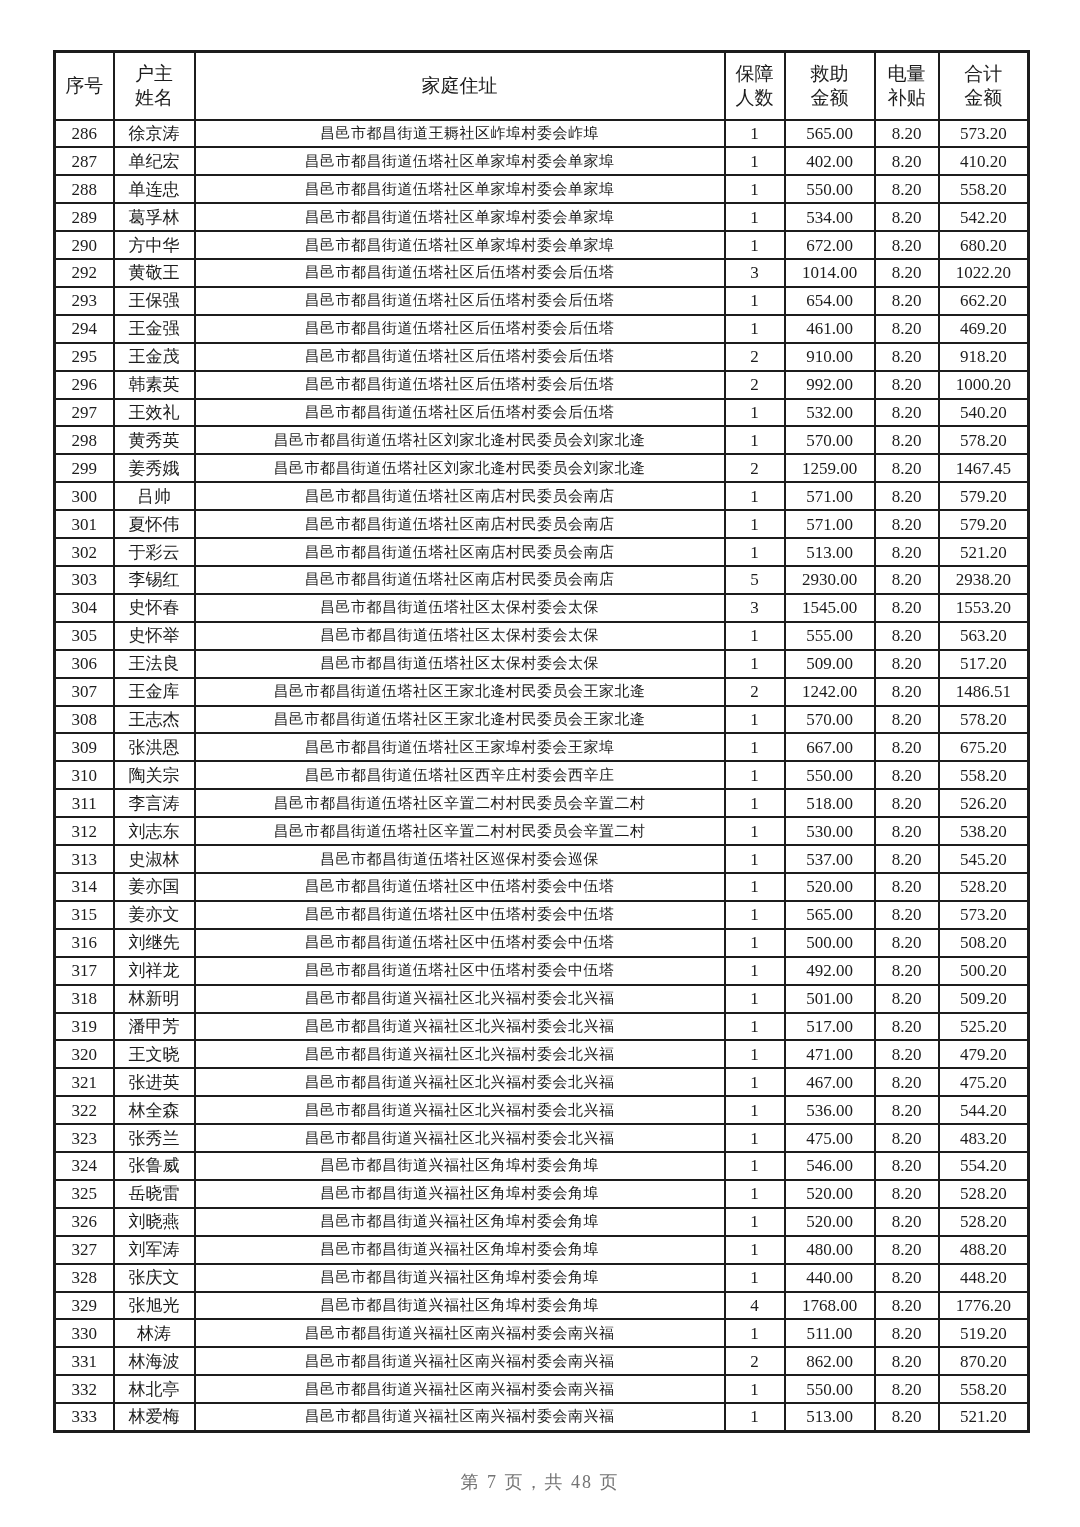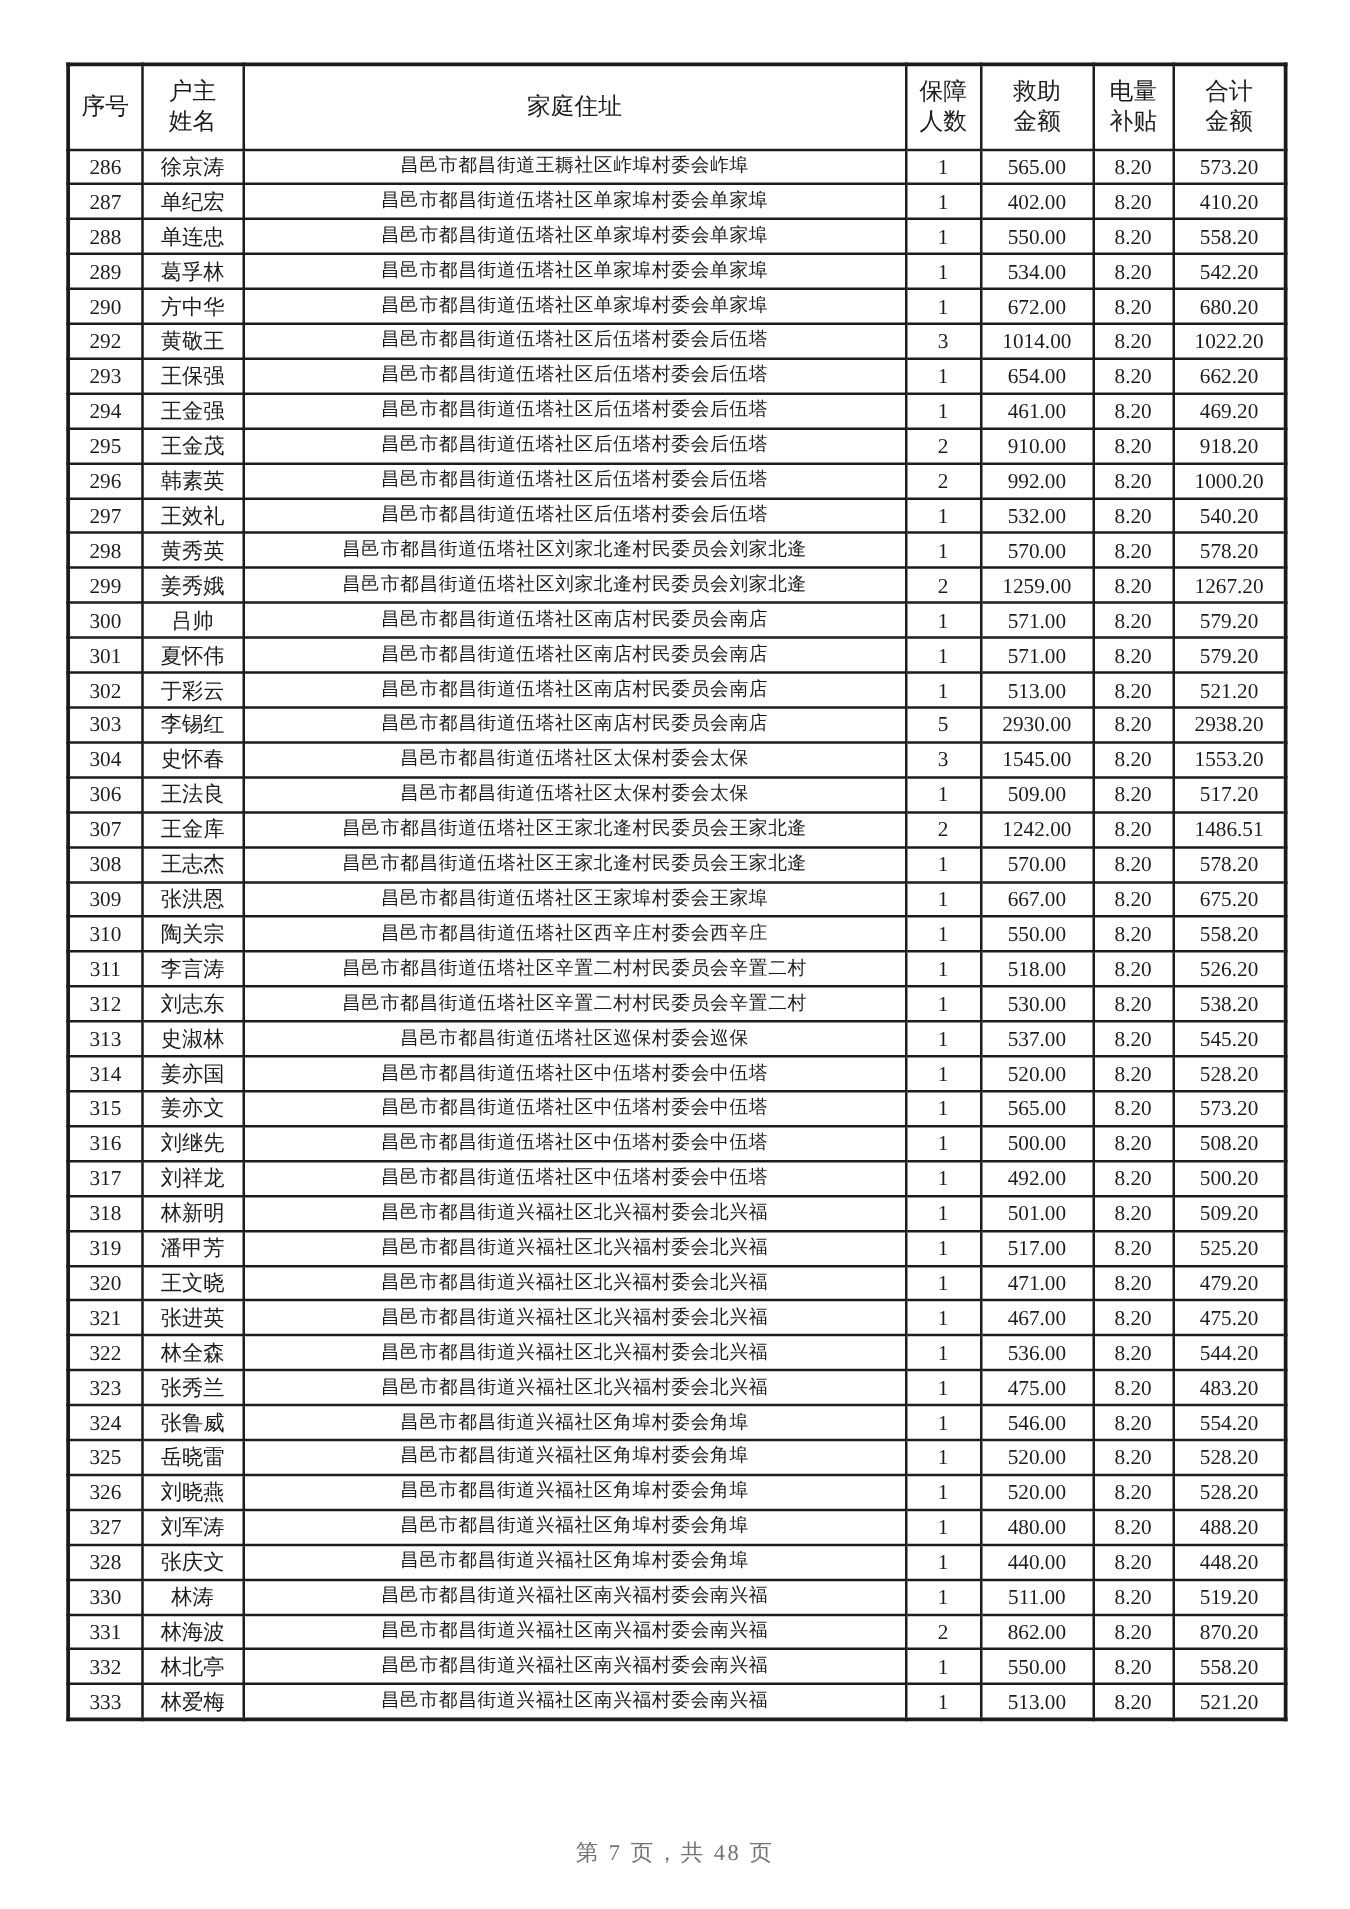--- a/index.html
+++ b/index.html
@@ -208,21 +208,21 @@
           <td class="col-subsidy">8.20</td>
           <td class="col-total">578.20</td>
         </tr>
         <tr>
           <td class="col-serial">299</td>
           <td class="col-name">姜秀娥</td>
           <td class="col-address">昌邑市都昌街道伍塔社区刘家北逄村民委员会刘家北逄</td>
           <td class="col-persons">2</td>
           <td class="col-amount">1259.00</td>
           <td class="col-subsidy">8.20</td>
-          <td class="col-total">1267.20</td>
+          <td class="col-total">1467.45</td>
         </tr>
         <tr>
           <td class="col-serial">300</td>
           <td class="col-name">吕帅</td>
           <td class="col-address">昌邑市都昌街道伍塔社区南店村民委员会南店</td>
           <td class="col-persons">1</td>
           <td class="col-amount">571.00</td>
           <td class="col-subsidy">8.20</td>
           <td class="col-total">579.20</td>
         </tr>
@@ -256,20 +256,29 @@
         <tr>
           <td class="col-serial">304</td>
           <td class="col-name">史怀春</td>
           <td class="col-address">昌邑市都昌街道伍塔社区太保村委会太保</td>
           <td class="col-persons">3</td>
           <td class="col-amount">1545.00</td>
           <td class="col-subsidy">8.20</td>
           <td class="col-total">1553.20</td>
         </tr>
         <tr>
+          <td class="col-serial">305</td>
+          <td class="col-name">史怀举</td>
+          <td class="col-address">昌邑市都昌街道伍塔社区太保村委会太保</td>
+          <td class="col-persons">1</td>
+          <td class="col-amount">555.00</td>
+          <td class="col-subsidy">8.20</td>
+          <td class="col-total">563.20</td>
+        </tr>
+        <tr>
           <td class="col-serial">306</td>
           <td class="col-name">王法良</td>
           <td class="col-address">昌邑市都昌街道伍塔社区太保村委会太保</td>
           <td class="col-persons">1</td>
           <td class="col-amount">509.00</td>
           <td class="col-subsidy">8.20</td>
           <td class="col-total">517.20</td>
         </tr>
         <tr>
           <td class="col-serial">307</td>
@@ -461,20 +470,29 @@
           <td class="col-total">488.20</td>
         </tr>
         <tr>
           <td class="col-serial">328</td>
           <td class="col-name">张庆文</td>
           <td class="col-address">昌邑市都昌街道兴福社区角埠村委会角埠</td>
           <td class="col-persons">1</td>
           <td class="col-amount">440.00</td>
           <td class="col-subsidy">8.20</td>
           <td class="col-total">448.20</td>
+        </tr>
+        <tr>
+          <td class="col-serial">329</td>
+          <td class="col-name">张旭光</td>
+          <td class="col-address">昌邑市都昌街道兴福社区角埠村委会角埠</td>
+          <td class="col-persons">4</td>
+          <td class="col-amount">1768.00</td>
+          <td class="col-subsidy">8.20</td>
+          <td class="col-total">1776.20</td>
         </tr>
         <tr>
           <td class="col-serial">330</td>
           <td class="col-name">林涛</td>
           <td class="col-address">昌邑市都昌街道兴福社区南兴福村委会南兴福</td>
           <td class="col-persons">1</td>
           <td class="col-amount">511.00</td>
           <td class="col-subsidy">8.20</td>
           <td class="col-total">519.20</td>
         </tr>

